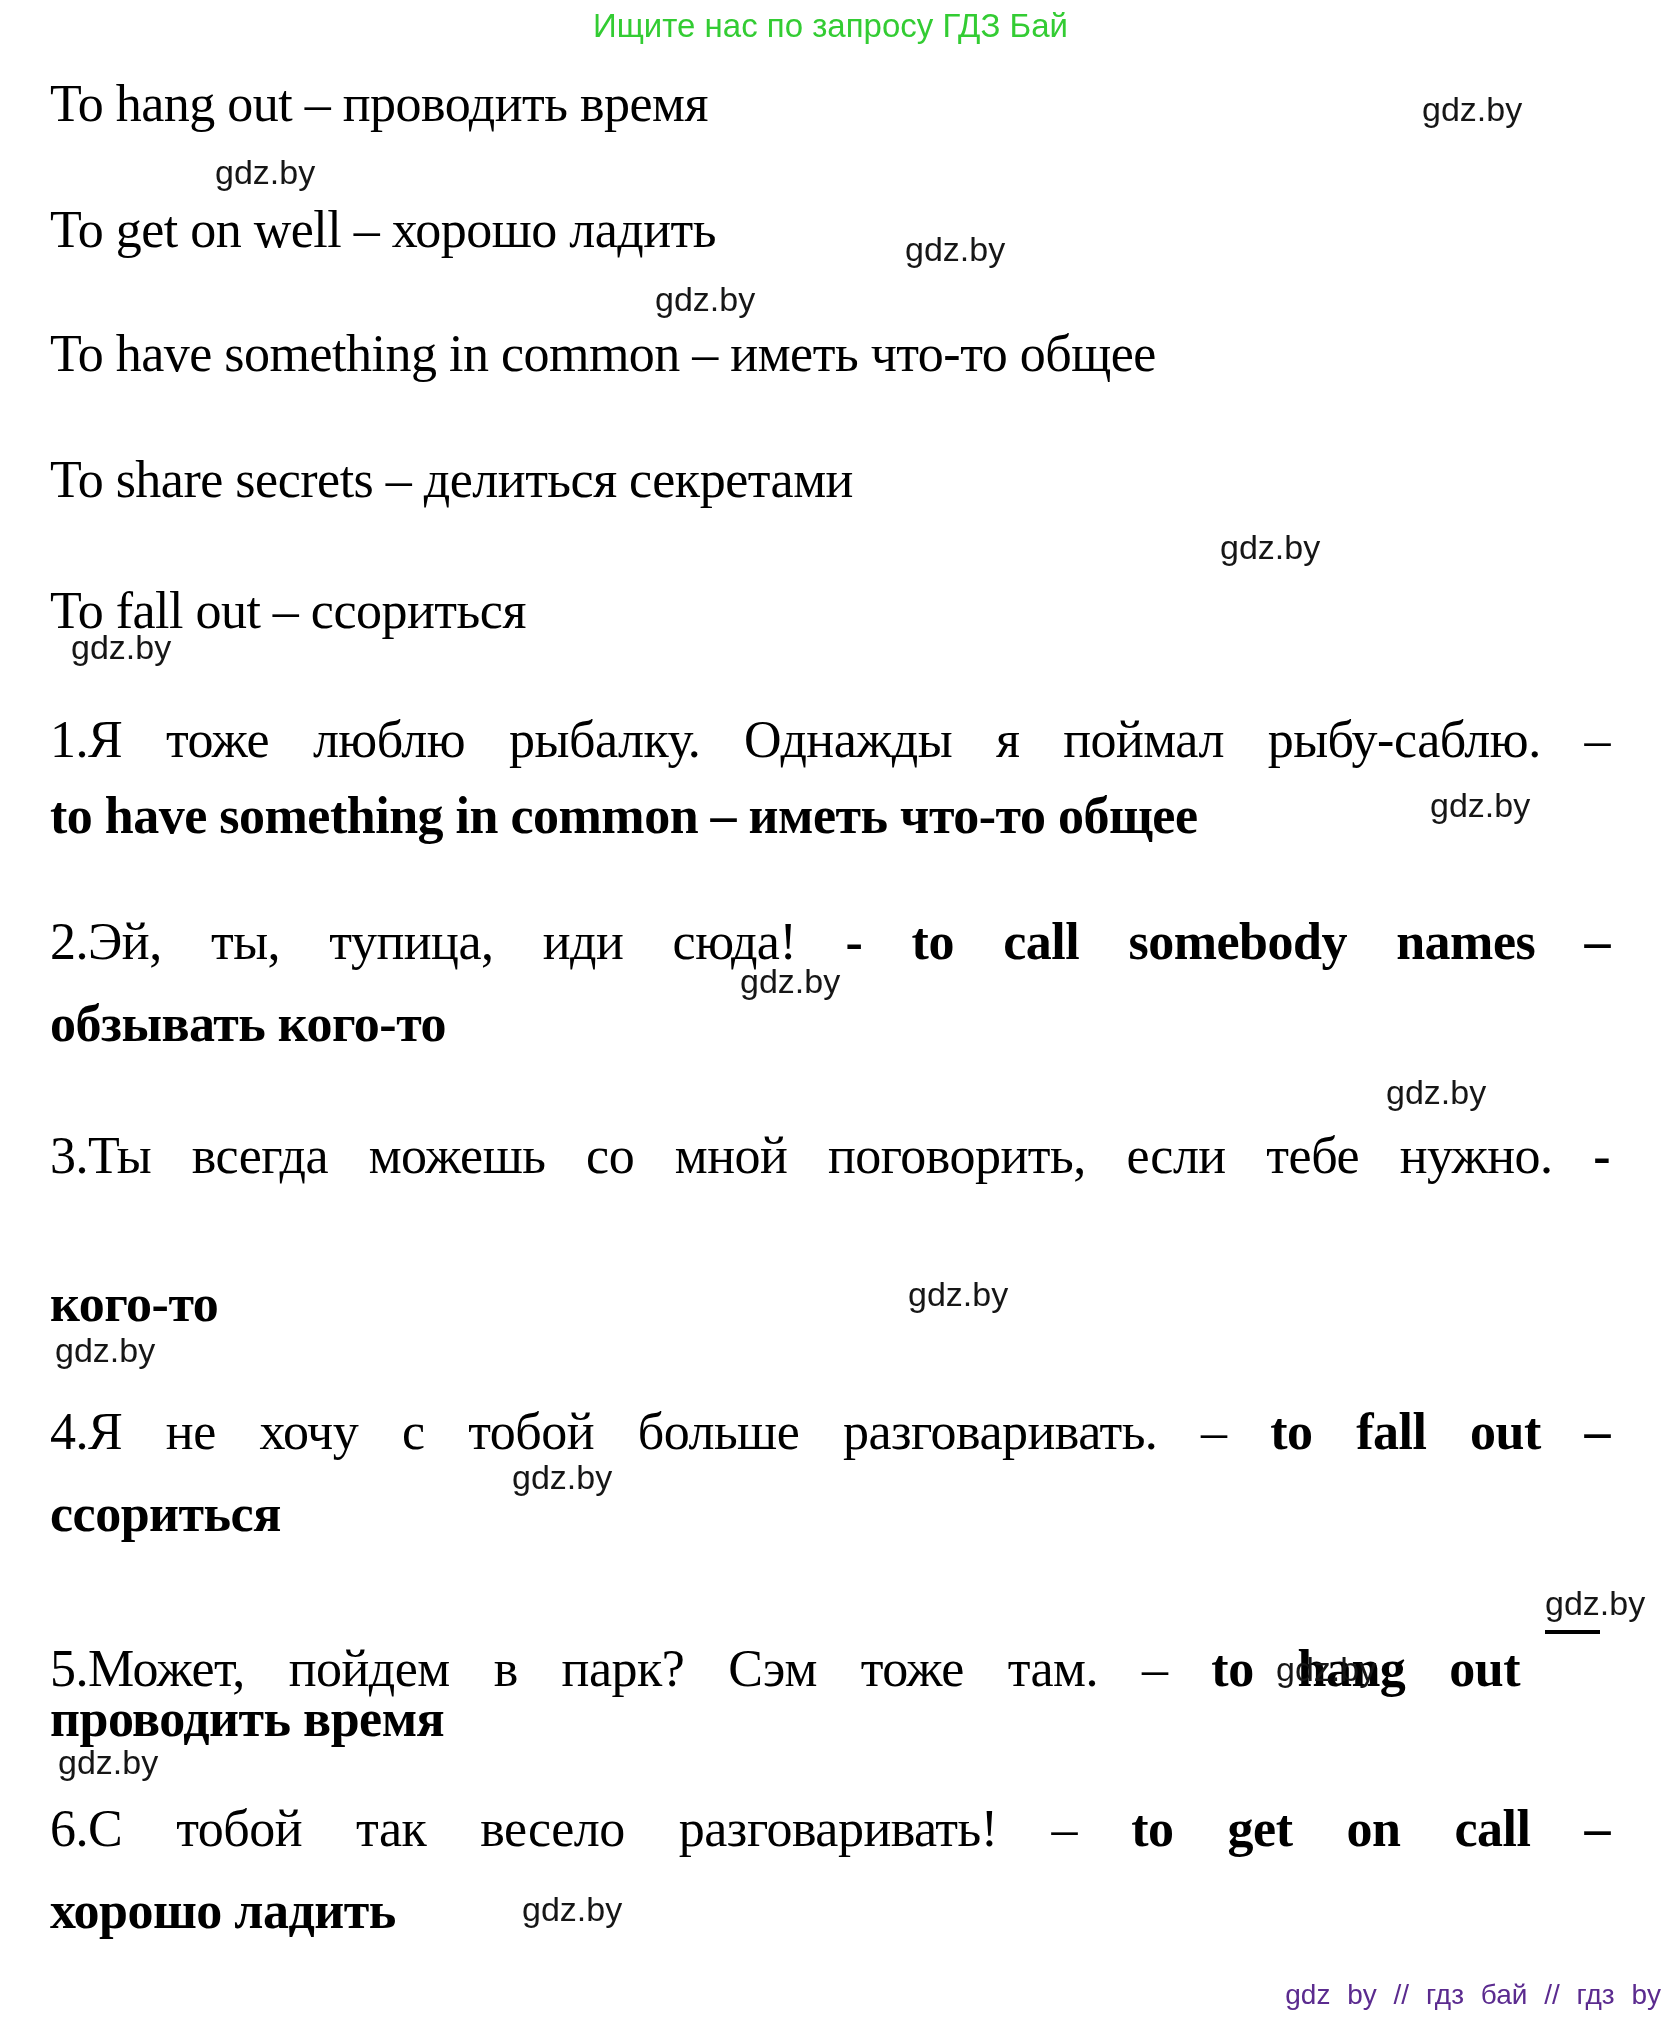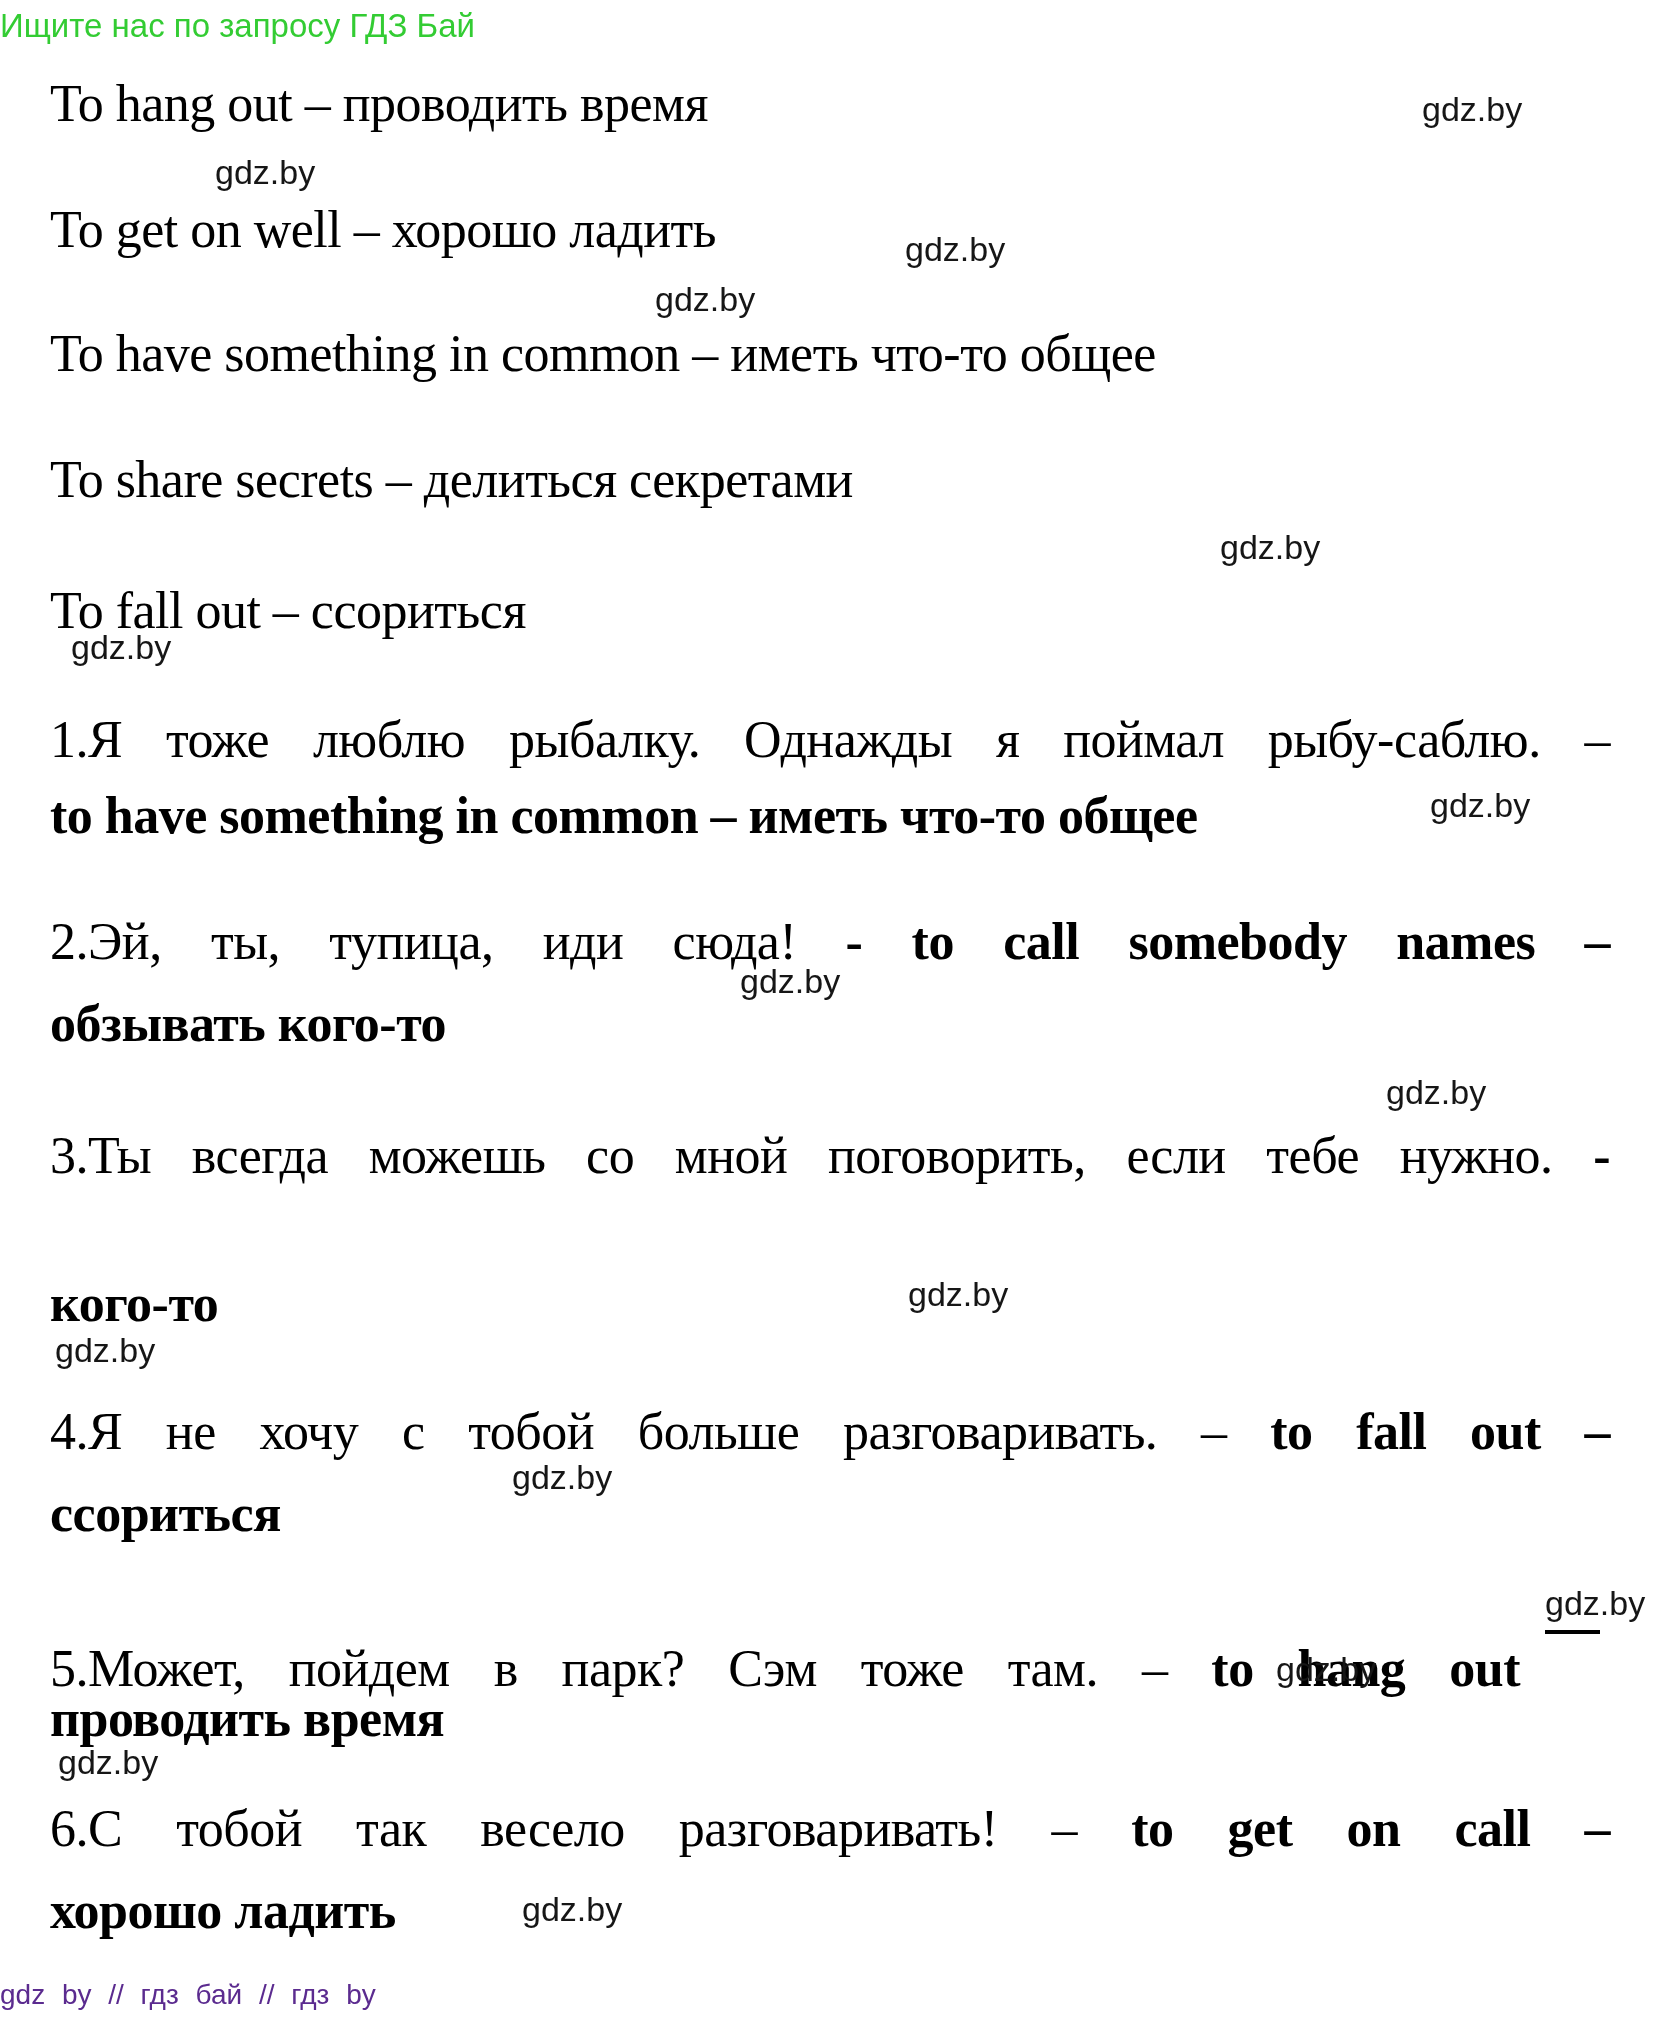--- a/index.html
+++ b/index.html
@@ -1,20 +1,20 @@
 <!DOCTYPE html>
 <html><head>
 <meta charset="utf-8">
 <style>
   html,body{margin:0;padding:0;background:#ffffff;}
   .page{position:relative;width:1661px;height:2019px;background:#fff;overflow:hidden;
         font-family:"Liberation Serif","DejaVu Serif",serif;}
-  .header{position:absolute;top:6px;left:0;right:0;text-align:left;
+  .header{position:absolute;top:6px;left:0;right:0;text-align:center;
           font:400 33px/1.2 "Liberation Sans",sans-serif;color:#33cc33;}
-  .footer{position:absolute;top:1978px;left:0;right:0;text-align:left;
+  .footer{position:absolute;top:1978px;left:0;right:0;text-align:right;
           font:400 28px/1.2 "Liberation Sans",sans-serif;color:#5b2b8f;word-spacing:9px;}
   .line{position:absolute;left:50px;font-size:52px;line-height:1.15;color:#000;
         white-space:nowrap;letter-spacing:-0.5px;}
   .just{width:1560px;white-space:normal;text-align:justify;text-align-last:justify;
         text-justify:inter-word;}
   .w1470{width:1470px;margin-top:43px;}
   .b{font-weight:bold;}
   .wm{position:absolute;font:400 34px/1 "Liberation Sans",sans-serif;color:#161616;
       letter-spacing:0;}
   .wm-u{border-bottom:4px solid #000;padding-bottom:8px;}

